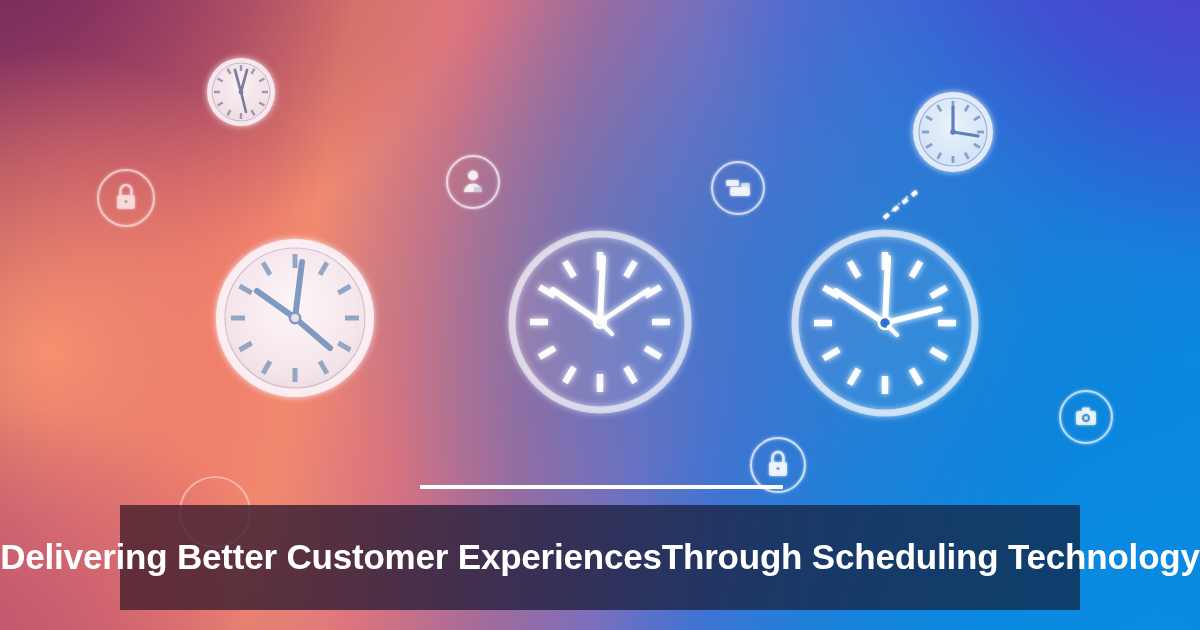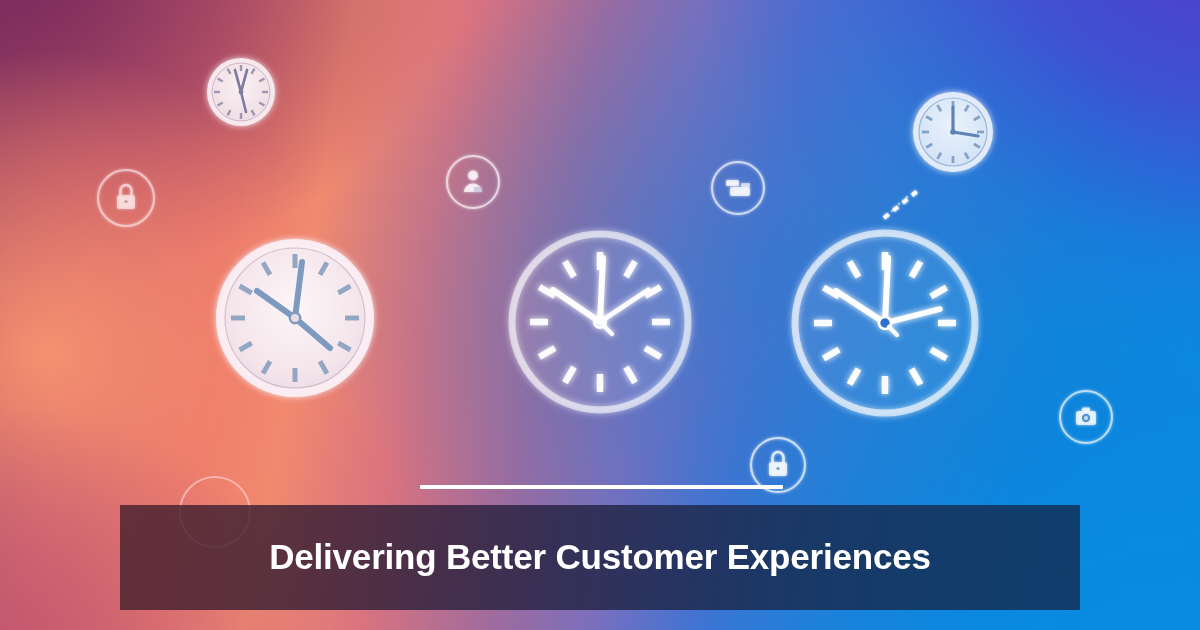--- a/index.html
+++ b/index.html
@@ -345,15 +345,16 @@
       <circle cx="907" cy="197" r="1.6"></circle>
       <circle cx="899" cy="204" r="1.4"></circle>
       <circle cx="892" cy="211" r="1.3"></circle>
     </g>
   </svg>
 
   <div class="accent-rule"></div>
 
   <div class="title-band">
     <div class="title-line">Delivering Better Customer Experiences</div>
+    <div class="title-line">Through Scheduling Technology</div>
   </div>
 
 </div>
 
 </body></html>

